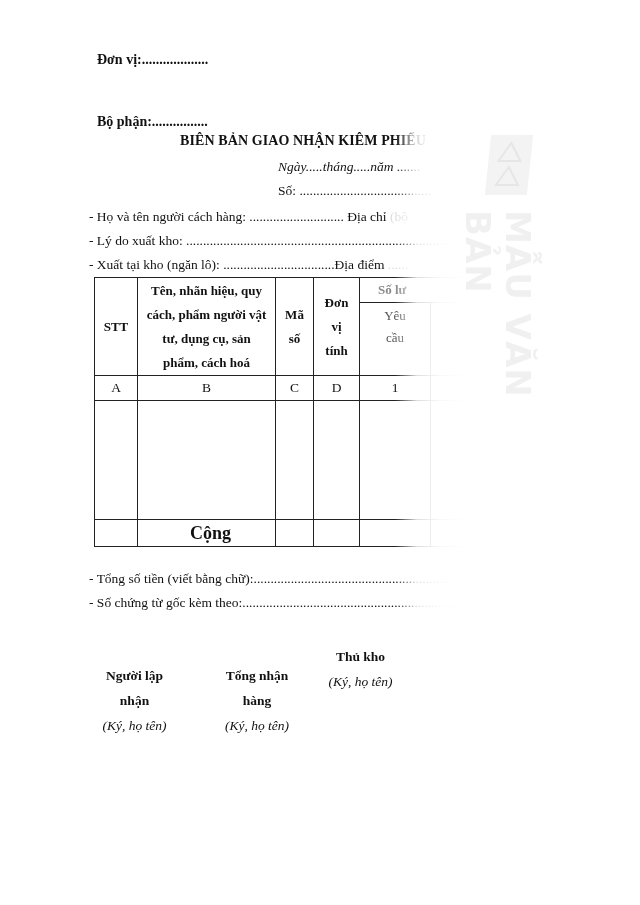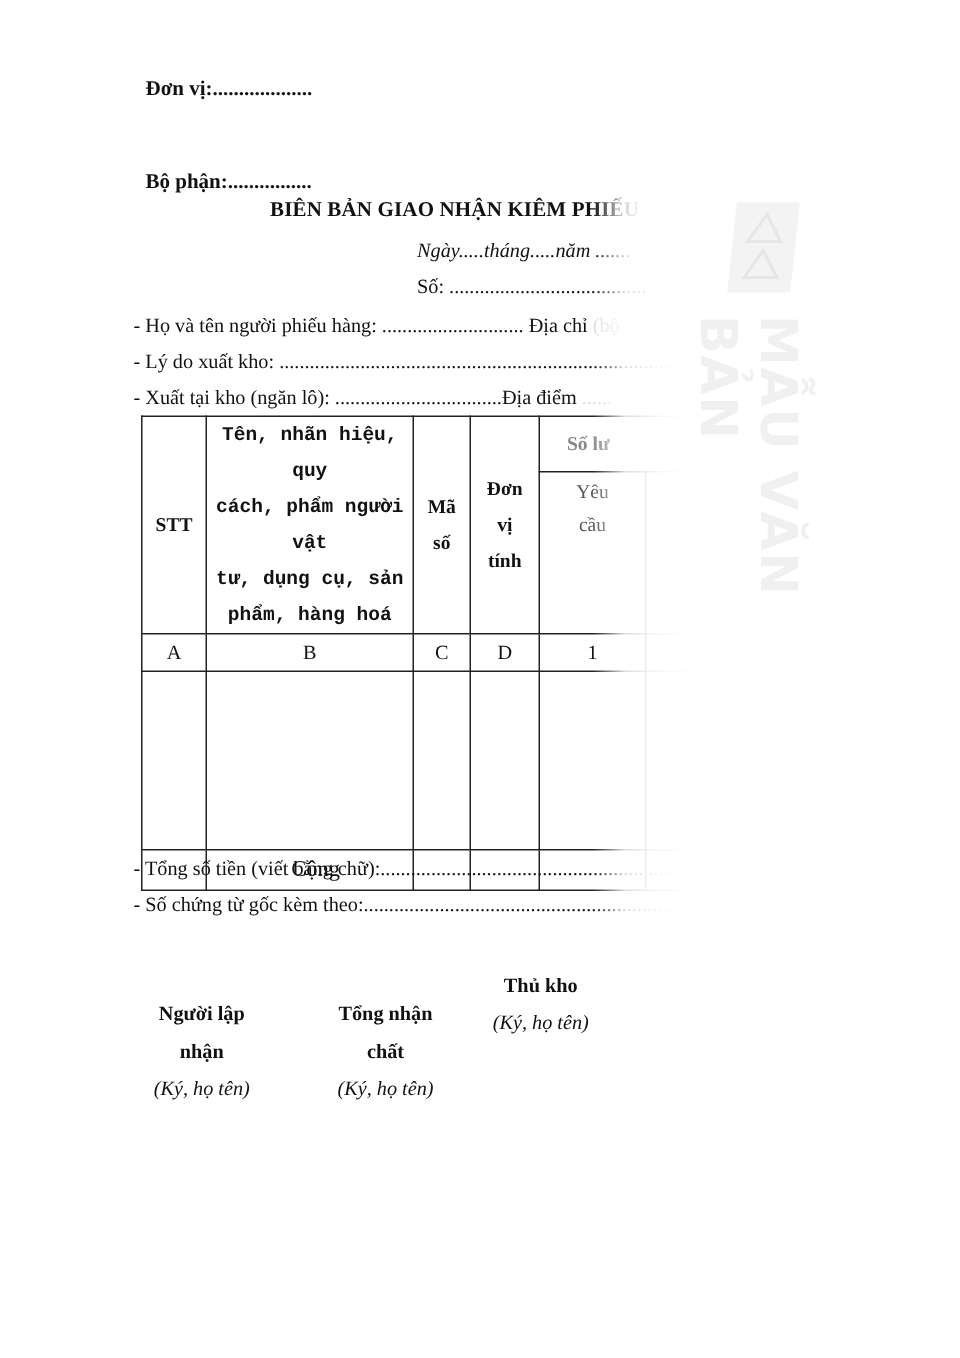--- a/index.html
+++ b/index.html
@@ -30,30 +30,30 @@
   #goods-table {
     position:absolute; left:94px; top:277px;
     border-collapse:collapse; font-size:13px;
   }
   #goods-table td {
     border:1px solid #222; padding:0; text-align:center; vertical-align:middle;
   }
   #goods-table .hdr { font-weight:bold; line-height:24px; }
   #goods-table .light { color:#555; font-weight:normal; line-height:22px; }
   .col-stt { width:42px; }
-  .col-name { width:137px;font-family:Liberation Mono, monospace; }
+  .col-name { width:137px; }
   .col-code { width:37px; }
   .col-unit { width:45px; }
   .col-q1 { width:70px; }
   .col-q2 { width:70px; }
   .col-q3 { width:70px; }
   .row-label td { height:24px; font-size:13.5px; }
   .row-body td { height:118px; }
   .row-total td { height:26px; }
-  .total-label { text-align:left; padding-left:8px !important; font-weight:normal; font-size:15px; }
+  .total-label { text-align:left; padding-left:8px !important; font-weight:bold; font-size:18px; }
 
   #summary-1 { left:89px; top:571px; }
   #summary-2 { left:89px; top:595px; }
 
   
   .sig { position:absolute; text-align:center; font-size:13.5px; line-height:25px; }
   .sig .role { font-weight:bold; }
   .sig .hint { font-style:italic; }
   #sig-1 { left:92px; top:663px; width:85px; }
   #sig-2 { left:213px; top:663px; width:88px; }
@@ -83,38 +83,38 @@
 <body>
 
 <div id="org-unit" class="abs bold f14">Đơn vị:...................</div>
 <div id="org-dept" class="abs bold f14">Bộ phận:................</div>
 
 <div id="doc-title" class="abs">BIÊN BẢN GIAO NHẬN KIÊM PHIẾU</div>
 <div id="date-line" class="abs ital f13">Ngày.....tháng.....năm .......</div>
 <div id="number-line" class="abs f13">Số: .......................................</div>
 
 <div id="info-1" class="abs info">
-  <span>- Họ và tên người phiếu hàng: ............................ Địa chỉ</span><span class="faint"> (bộ</span>
+  <span>- Họ và tên người cách hàng: ............................ Địa chỉ</span><span class="faint"> (bộ</span>
 </div>
 <div id="info-2" class="abs info">
   <span>- Lý do xuất kho: ..............................................................................</span>
 </div>
 <div id="info-3" class="abs info">
   <span>- Xuất tại kho (ngăn lô): .................................Địa điểm</span><span class="faint"> ......</span>
 </div>
 
 <table id="goods-table">
   <tbody>
       <tr>
     <td rowspan="2" class="col-stt hdr">STT</td>
     <td rowspan="2" class="col-name hdr">
       <div>Tên, nhãn hiệu, quy</div>
       <div>cách, phẩm người vật</div>
       <div>tư, dụng cụ, sản</div>
-      <div>phẩm, hàng hoá</div>
+      <div>phẩm, cách hoá</div>
     </td>
     <td rowspan="2" class="col-code hdr">
       <div>Mã</div>
       <div>số</div>
     </td>
     <td rowspan="2" class="col-unit hdr">
       <div>Đơn</div>
       <div>vị</div>
       <div>tính</div>
     </td>
@@ -161,21 +161,21 @@
 <div id="summary-1" class="abs f13">- Tổng số tiền (viết bằng chữ):.........................................................................</div>
 <div id="summary-2" class="abs f13">- Số chứng từ gốc kèm theo:...............................................................................</div>
 
 <div id="sig-1" class="sig">
   <div class="role">Người lập</div>
   <div class="role">nhận</div>
   <div class="hint">(Ký, họ tên)</div>
 </div>
 <div id="sig-2" class="sig">
   <div class="role">Tổng nhận</div>
-  <div class="role">chất</div>
+  <div class="role">hàng</div>
   <div class="hint">(Ký, họ tên)</div>
 </div>
 <div id="sig-3" class="sig">
   <div class="role">Thủ kho</div>
   <div class="hint">(Ký, họ tên)</div>
 </div>
 
 <div id="fade-overlay"></div>
 
 <div id="watermark">

